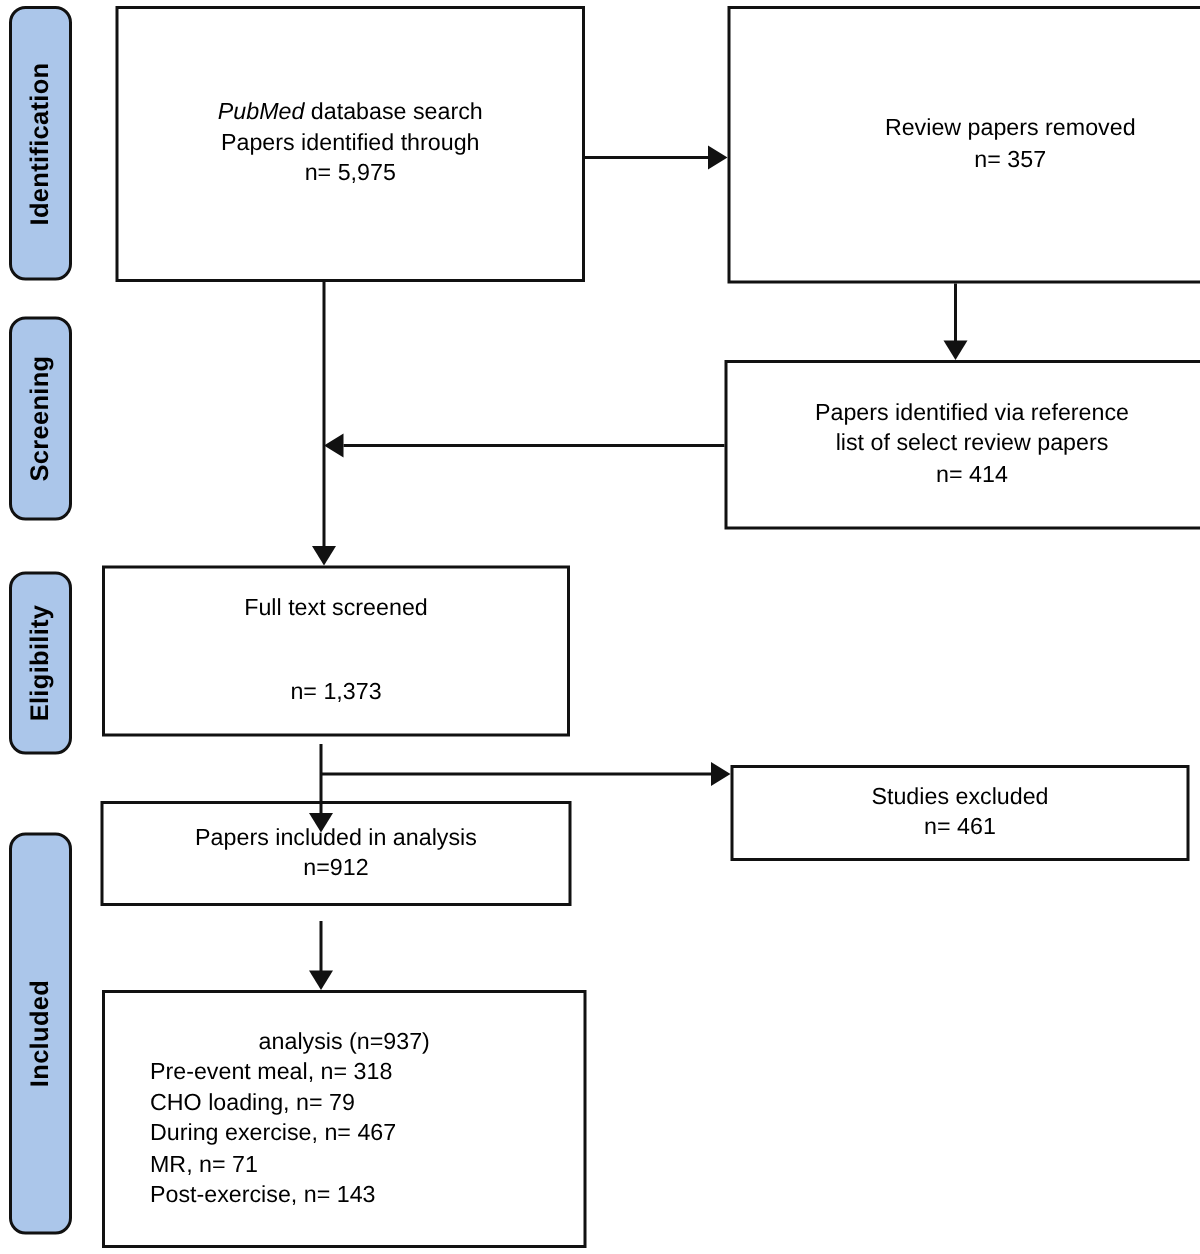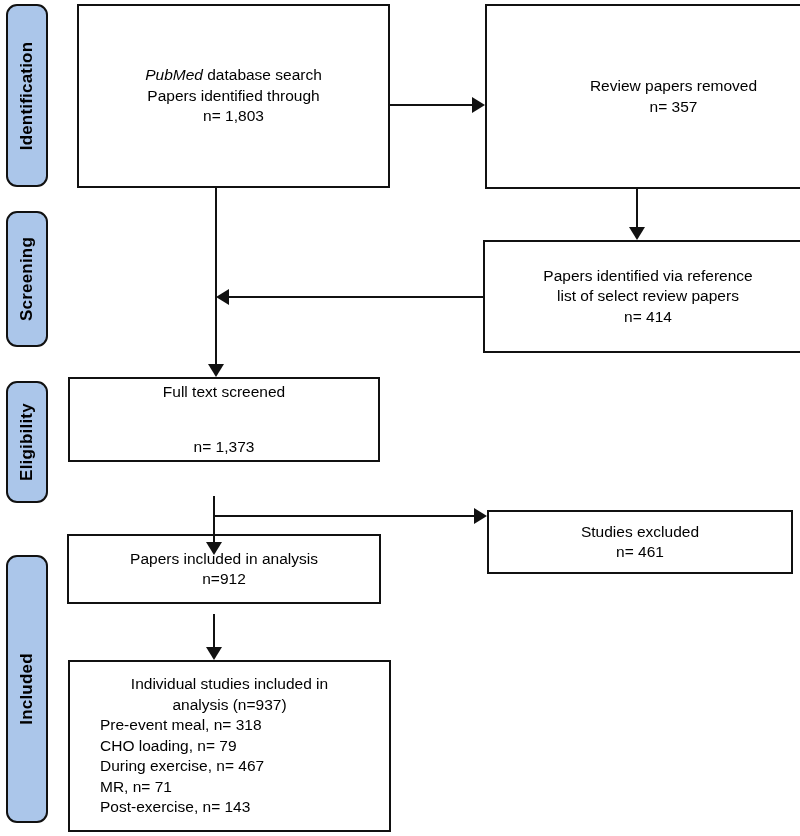--- a/index.html
+++ b/index.html
@@ -69,51 +69,50 @@
   <div class="stage" style="top:381px;height:122px;">
     <span>Eligibility</span>
   </div>
   <div class="stage" style="top:555px;height:268px;">
     <span>Included</span>
   </div>
 
   <div class="box" style="left:77px;top:4px;width:313px;height:184px;">
     <div><span class="ital">PubMed</span><span> database search</span></div>
     <div>Papers identified through</div>
-    <div>n= 1,803</div>
+    <div>n= 5,975</div>
   </div>
 
   <div class="box" style="left:485px;top:4px;width:377px;height:185px;">
     <div>Review papers removed</div>
     <div>n= 357</div>
   </div>
 
   <div class="box" style="left:483px;top:240px;width:330px;height:113px;">
     <div>Papers identified via reference</div>
     <div>list of select review papers</div>
     <div>n= 414</div>
   </div>
 
-  <div class="box" style="left:68px;top:377px;width:312px;height:85px;gap:35px;">
+  <div class="box" style="left:68px;top:377px;width:312px;height:114px;gap:35px;">
     <div>Full text screened</div>
     <div>n= 1,373</div>
   </div>
 
   <div class="box" style="left:487px;top:484px;width:306px;height:64px;margin-top:26px;">
     <div>Studies excluded</div>
     <div>n= 461</div>
   </div>
 
   <div class="box" style="left:67px;top:534px;width:314px;height:70px;">
     <div>Papers included in analysis</div>
     <div>n=912</div>
   </div>
 
   <div class="box listbox" style="left:68px;top:660px;width:323px;height:172px;">
-    <div class="ctr">Individual studies included in</div>
     <div class="ctr">analysis (n=937)</div>
     <div>Pre-event meal, n= 318</div>
     <div>CHO loading, n= 79</div>
     <div>During exercise, n= 467</div>
     <div>MR, n= 71</div>
     <div>Post-exercise, n= 143</div>
   </div>
 
   <div class="hline" style="left:390px;top:104px;width:83px;"></div>
   <div class="arr right" style="left:472px;top:97px;"></div>

